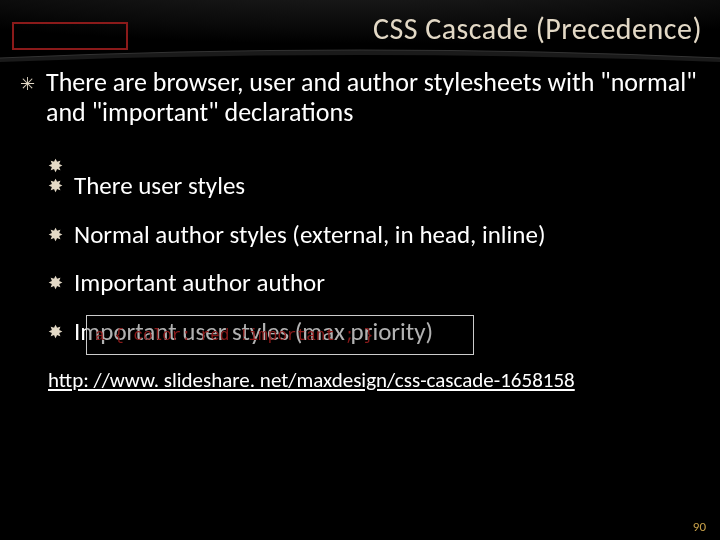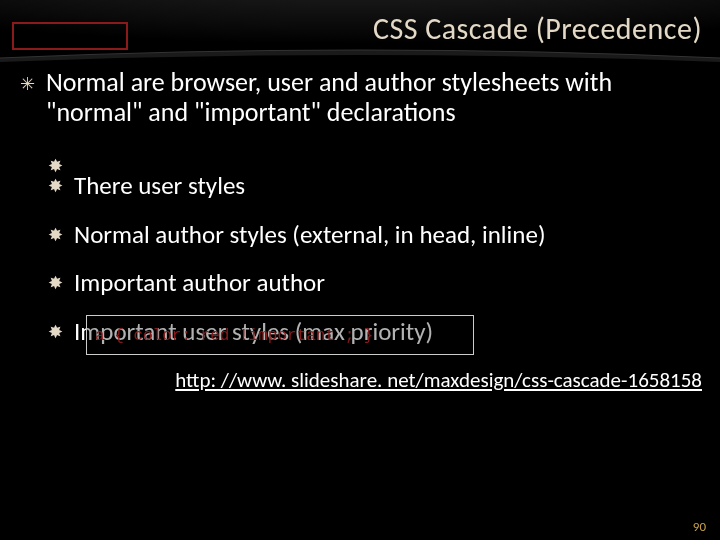--- a/index.html
+++ b/index.html
@@ -104,21 +104,20 @@
     line-height: 18px;
   }
   .rel { position: relative; }
   .link {
     font-size: 21px;
     color: #fff;
     text-decoration: underline;
     padding-left: 30px;
     margin-top: 10px;
     display: block;
-    text-align: right;
   }
   .pagenum {
     position: absolute;
     right: 14px;
     bottom: 6px;
     color: #c9a24a;
     font-size: 13px;
     margin-top: 26px;
   }
 </style>
@@ -137,21 +136,21 @@
     <svg width="720" height="14" viewBox="0 0 720 14">
       <path d="M0,10 Q360,-6 720,10 L720,14 Q360,0 0,14 Z" fill="#1a1a1a"></path>
       <path d="M0,10 Q360,-6 720,10" stroke="#333" stroke-width="1" fill="none"></path>
     </svg>
   </div>
 
   <div class="content">
 
     <div class="lvl1">
       <span class="bullet1">✳</span>
-      <span>Normal are browser, user and author stylesheets with "normal" and "important" declarations</span>
+      <span>There are browser, user and author stylesheets with "normal" and "important" declarations</span>
     </div>
 
     <div class="lvl2">
       <span class="bullet2">✸</span>
     </div>
 
     <div class="lvl2">
       <span class="bullet2">✸</span>
       <span>There user styles</span>
     </div>

